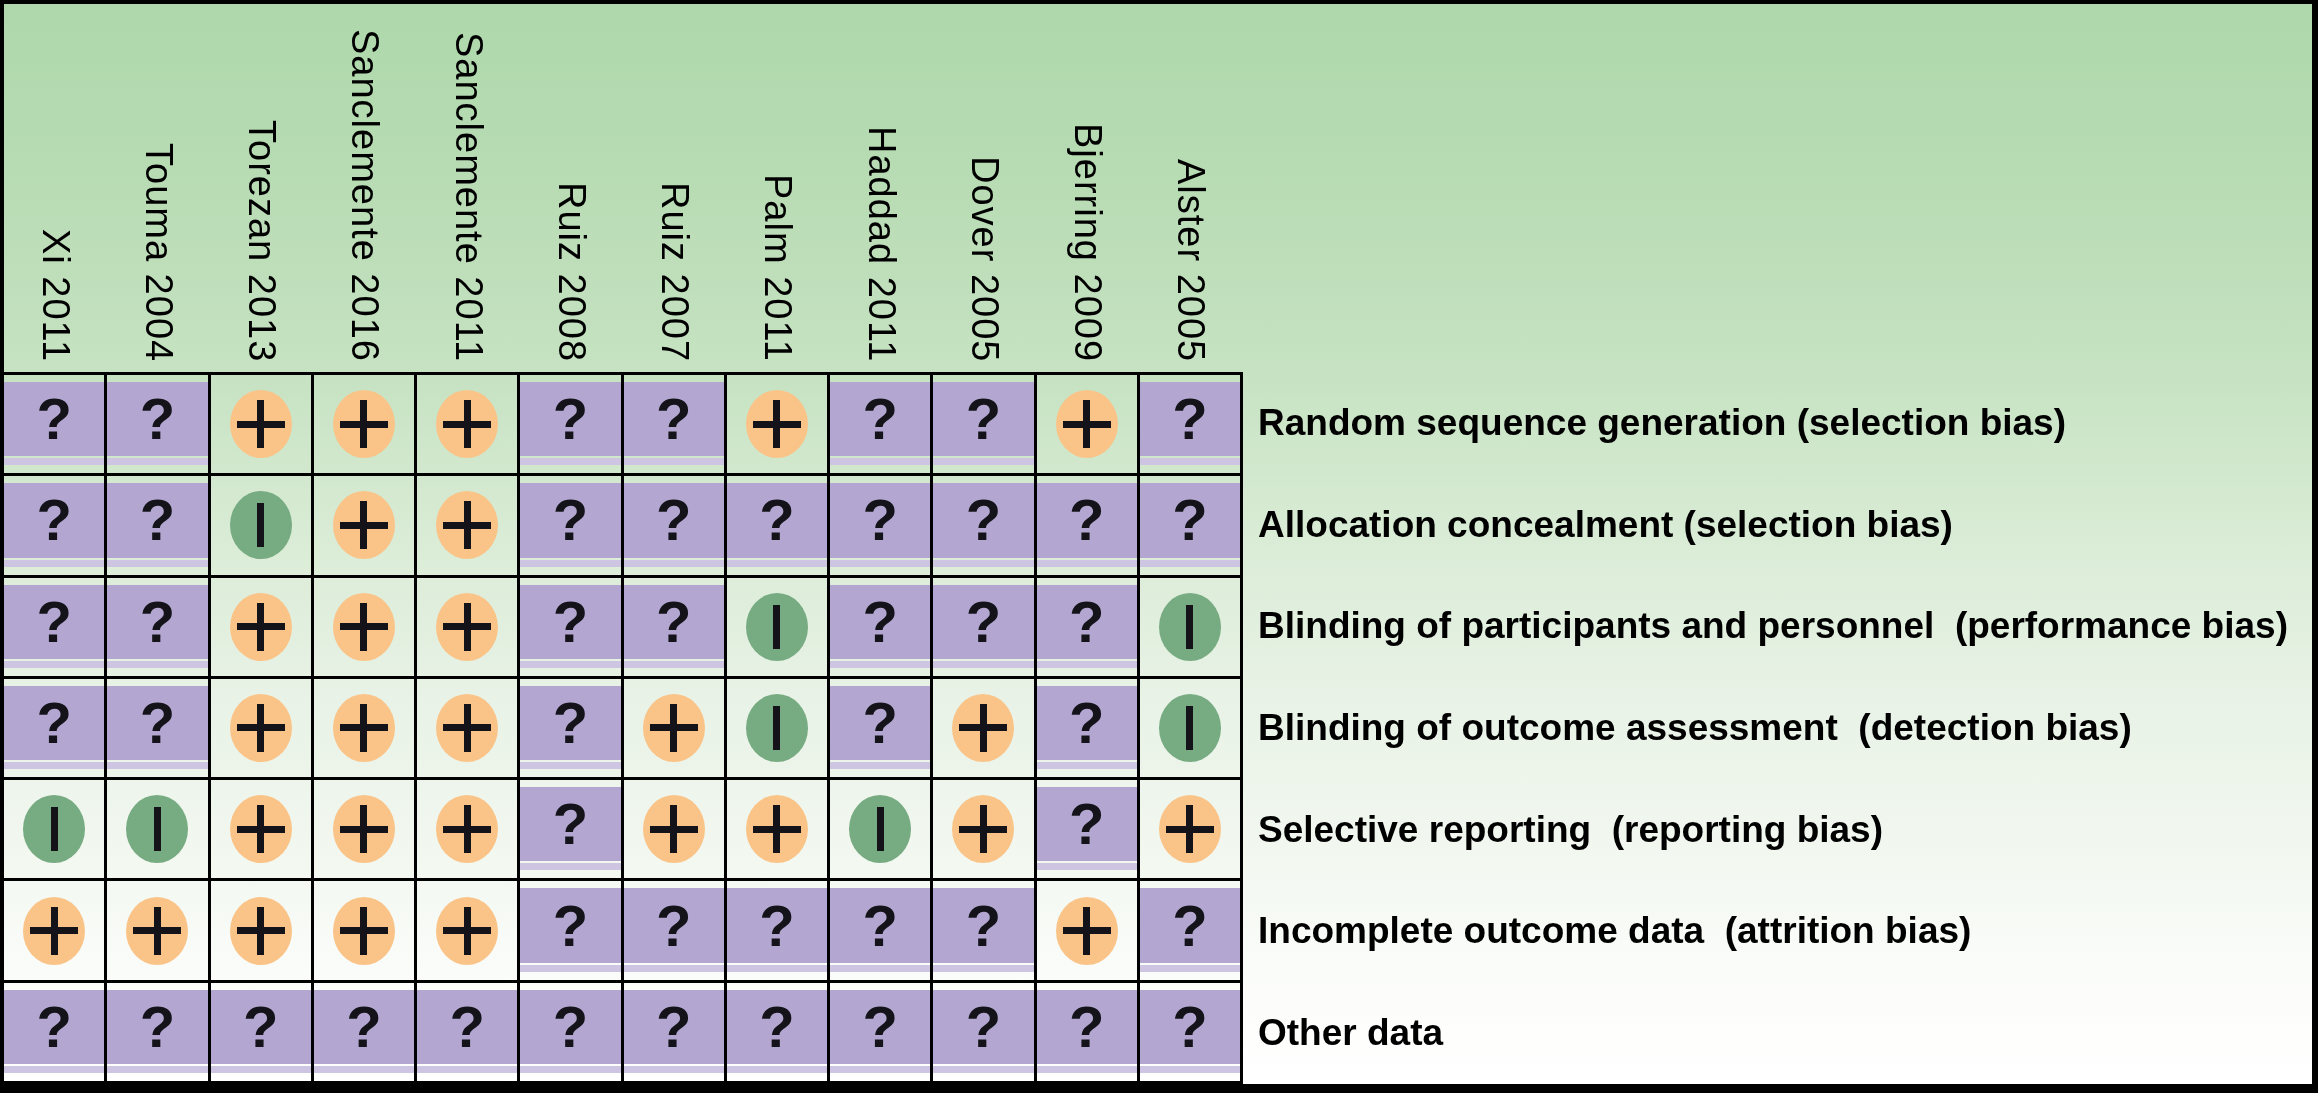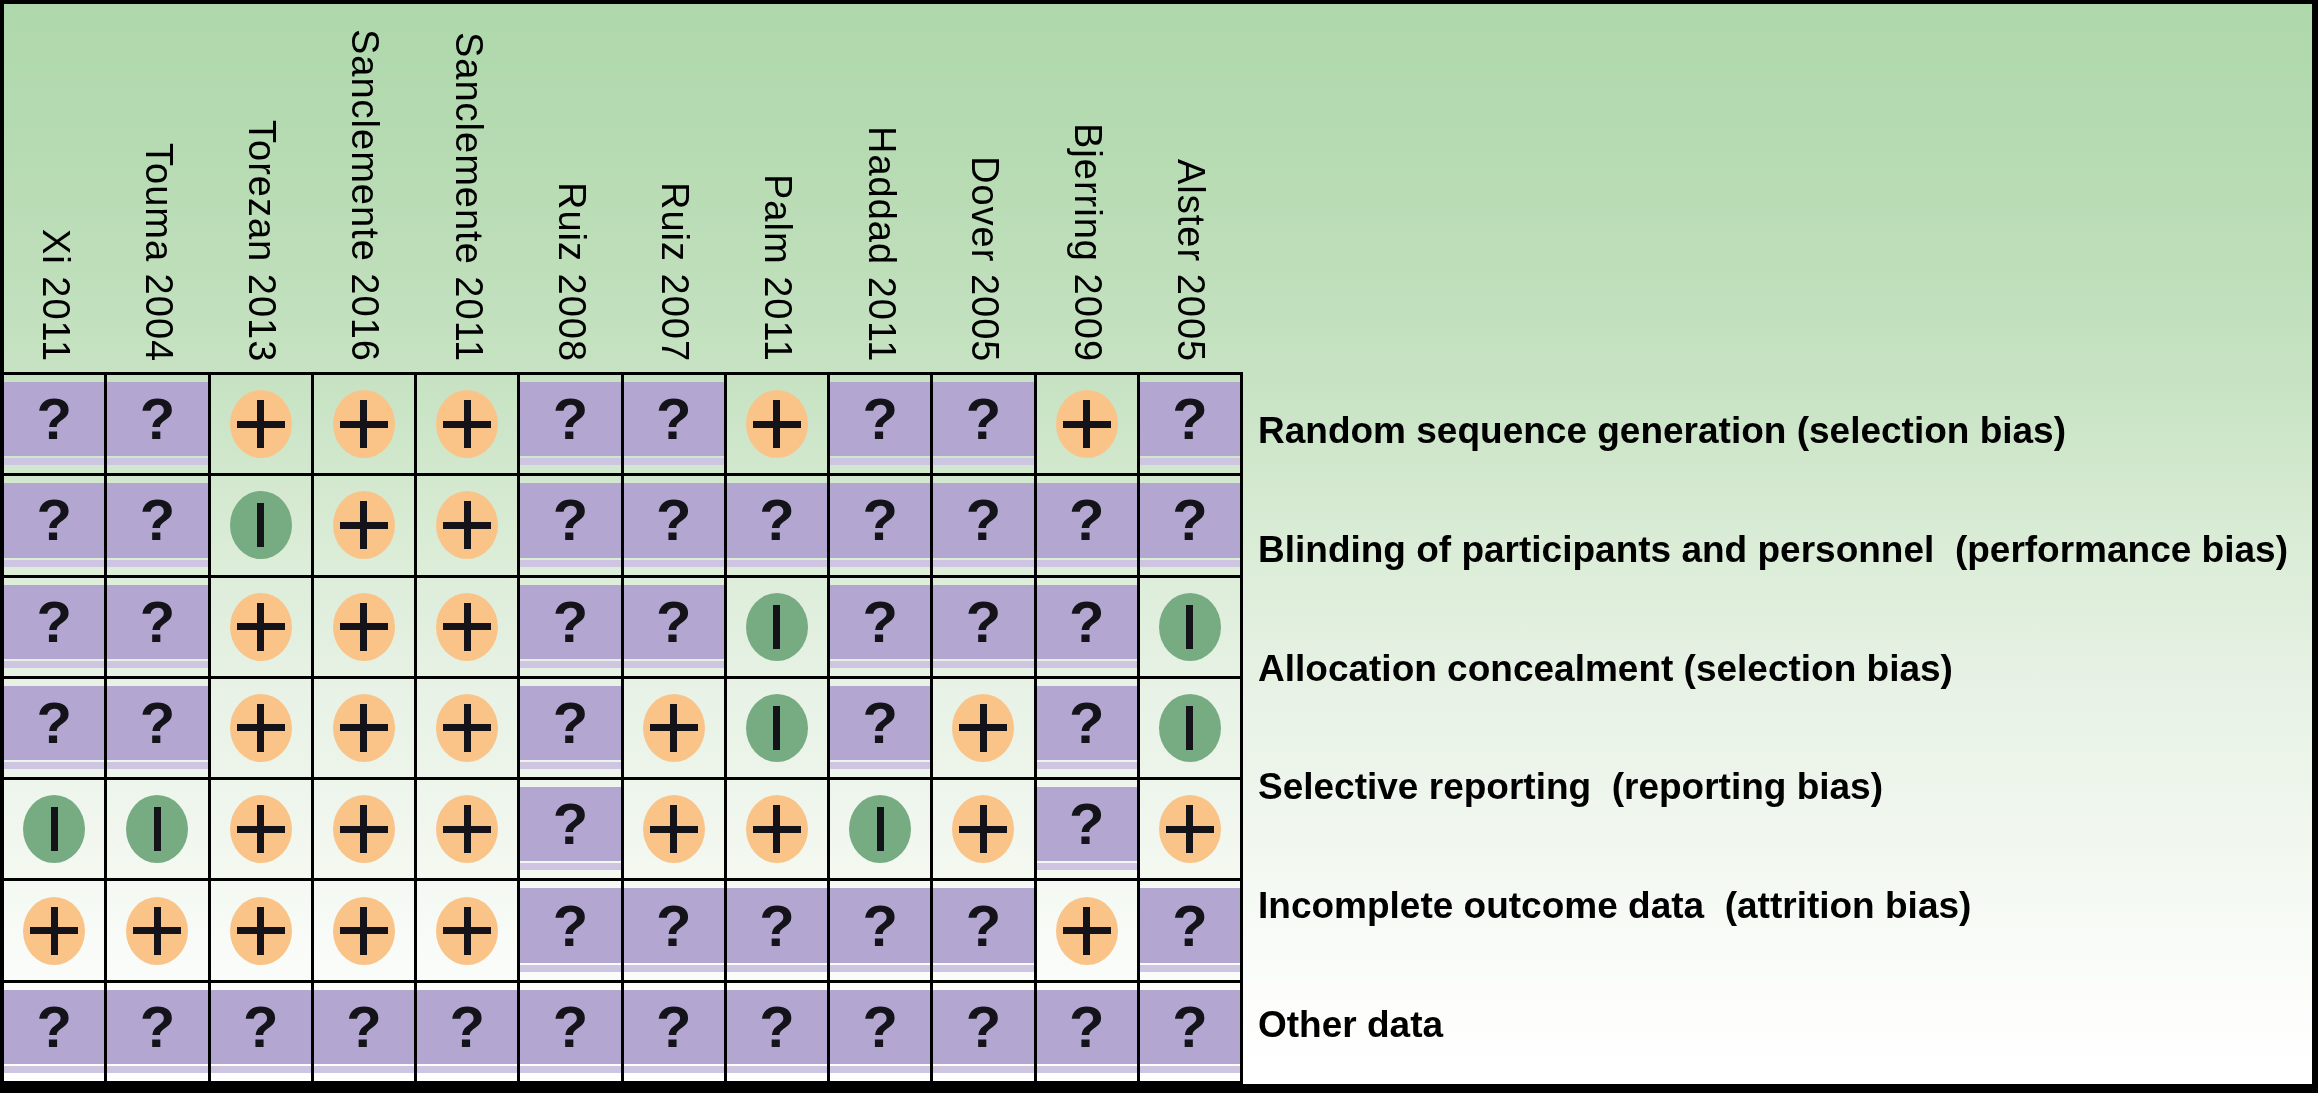--- a/index.html
+++ b/index.html
@@ -585,19 +585,20 @@
         </div>
       </div>
       <div class="cell">
         <div class="qrect">
           <span class="qmark">?</span>
         </div>
       </div>
     </div>
   <div class="rowlabels">
       <div class="rlabel">Random sequence generation (selection bias)</div>
+      <div class="rlabel">Allocation concealment (selection bias)</div>
       <div class="rlabel">Blinding of participants and personnel  (performance bias)</div>
-      <div class="rlabel">Allocation concealment (selection bias)</div>
+      <div class="rlabel">Blinding of outcome assessment  (detection bias)</div>
       <div class="rlabel">Selective reporting  (reporting bias)</div>
       <div class="rlabel">Incomplete outcome data  (attrition bias)</div>
       <div class="rlabel">Other data</div>
     </div>
 </div>
 
 </body></html>

